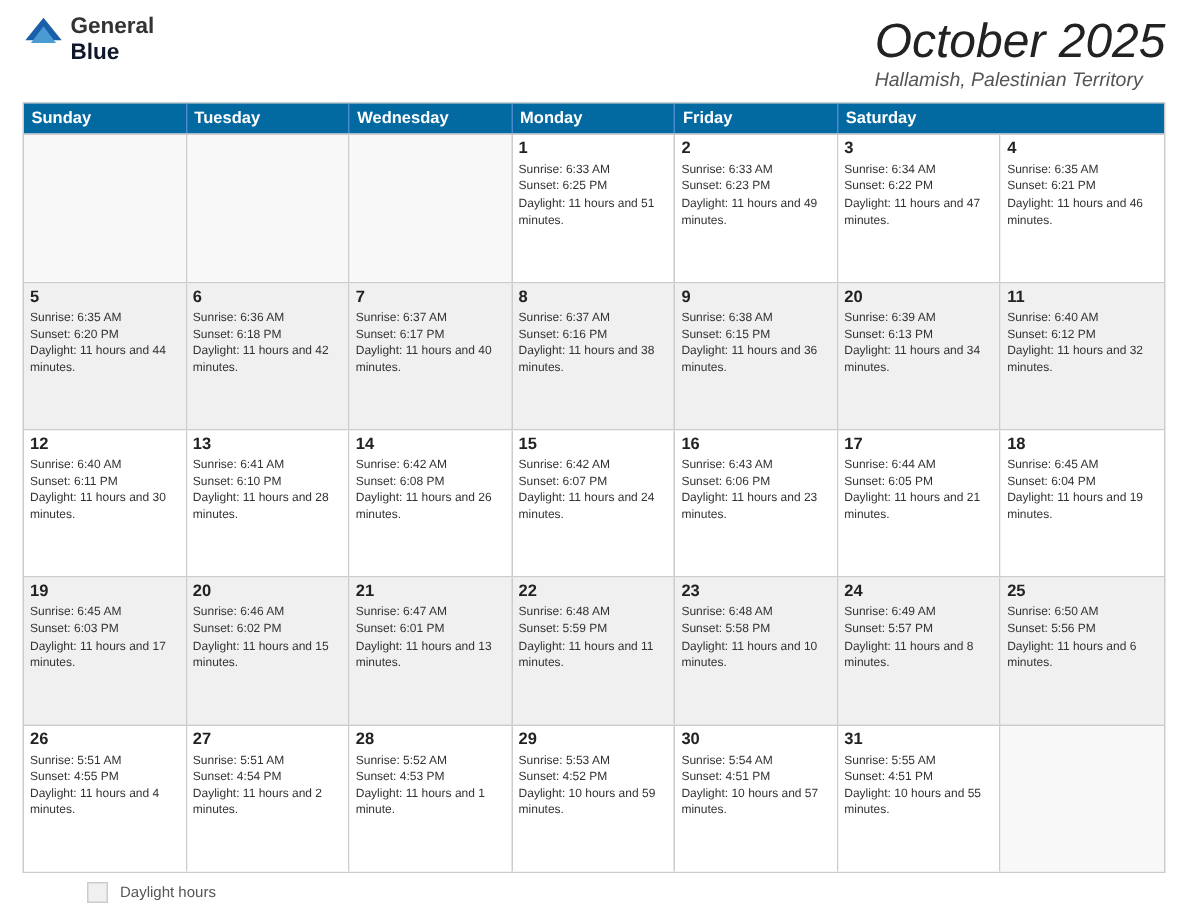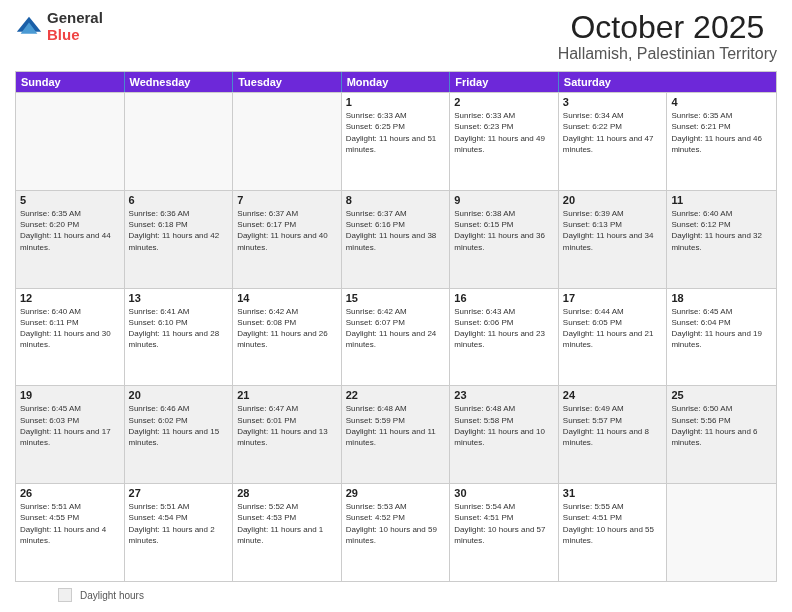--- a/index.html
+++ b/index.html
@@ -18,65 +18,66 @@
       flex-direction: column;
     }
     .header {
       display: flex;
       align-items: flex-start;
       justify-content: space-between;
       margin-bottom: 8px;
     }
     .logo {
       display: flex;
-      align-items: flex-end;
+      align-items: flex-start;
       gap: 4px;
     }
     .logo-text {
       display: flex;
       flex-direction: column;
       line-height: 1.1;
     }
     .logo-general {
       font-size: 15px;
       font-weight: bold;
       color: #333;
     }
     .logo-blue {
       font-size: 15px;
       font-weight: bold;
-      color: #ef4444;
+      color: #0f172a;
     }
     .logo-icon {
       width: 28px;
       height: 28px;
     }
     .title-block {
-      text-align: center;
+      text-align: left;
+      font-style: italic;
     }
     .month-title {
       font-size: 32px;
       font-weight: 300;
       color: #222;
       line-height: 1.1;
     }
     .location-title {
-      font-size: 16px;
+      font-size: 13px;
       color: #555;
     }
     .calendar {
       flex: 1;
       display: flex;
       flex-direction: column;
       border: 1px solid #ccc;
     }
     .cal-header {
       display: grid;
       grid-template-columns: repeat(7, 1fr);
-      background: #6d28d9;
+      background: #0369a1;
     }
     .cal-header-cell {
       color: #fff;
       font-size: 11px;
       font-weight: bold;
       padding: 4px 5px;
       text-align: left;
       border-right: 1px solid #4a8acc;
     }
     .cal-header-cell:last-child { border-right: none; }
@@ -149,22 +150,22 @@
     </div>
     <div class="title-block">
       <div class="month-title">October 2025</div>
       <div class="location-title">Hallamish, Palestinian Territory</div>
     </div>
   </div>
 
   <div class="calendar">
     <div class="cal-header">
       <div class="cal-header-cell">Sunday</div>
+      <div class="cal-header-cell">Tuesday</div>
       <div class="cal-header-cell">Wednesday</div>
-      <div class="cal-header-cell">Tuesday</div>
       <div class="cal-header-cell">Monday</div>
       <div class="cal-header-cell">Friday</div>
       <div class="cal-header-cell">Saturday</div>
     </div>
     <div class="cal-body" id="cal-body">
     <div class="cal-row">
           <div class="cal-cell empty"></div>
           <div class="cal-cell empty"></div>
           <div class="cal-cell empty"></div>
           <div class="cal-cell">

